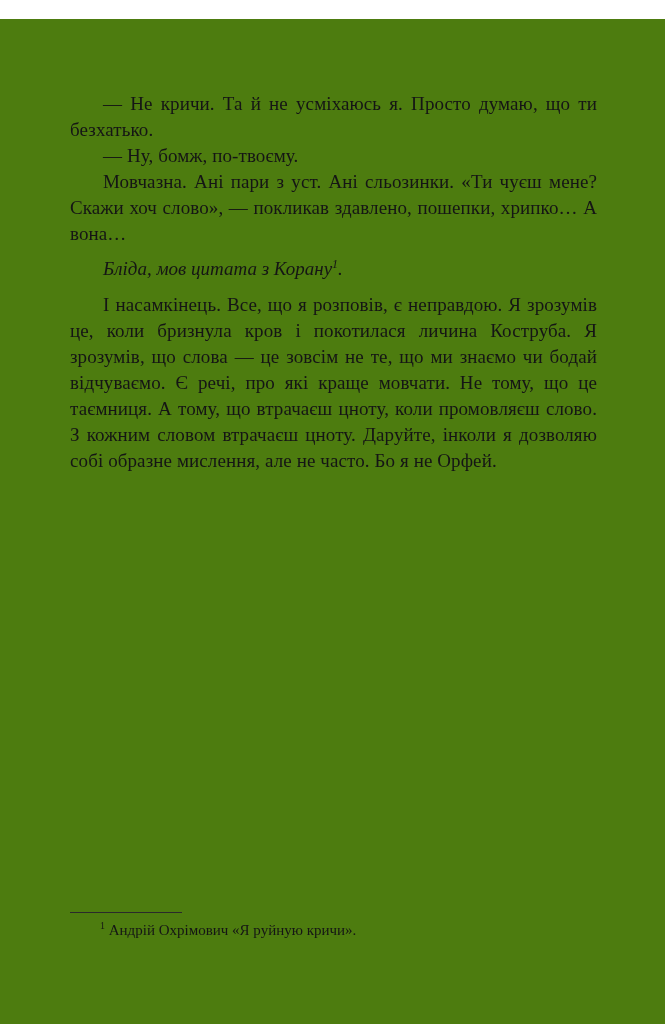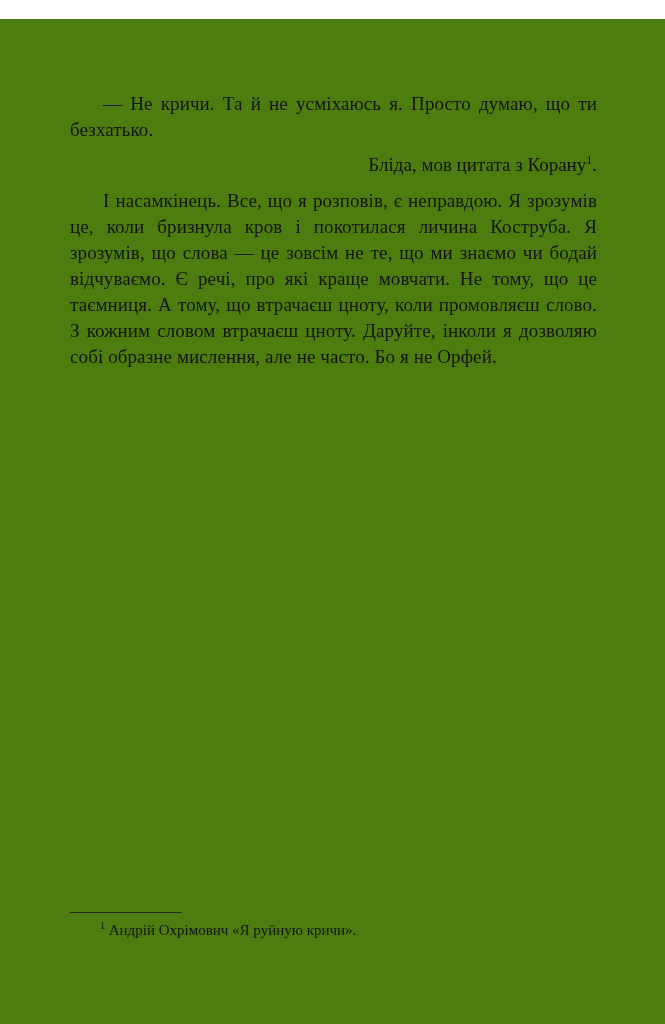--- a/index.html
+++ b/index.html
@@ -29,21 +29,21 @@
     line-height: 26px;
     text-indent: 33px;
     text-align: justify;
     letter-spacing: 0.1px;
   }
   p.quote-line {
     margin: 9px 0 10px 0;
     font-size: 19px;
     line-height: 26px;
     text-indent: 33px;
-    text-align: right;
+    font-style: italic;
   }
   sup.fn-ref {
     font-size: 12px;
     line-height: 0;
     vertical-align: super;
   }
   .footnote {
     position: absolute;
     left: 70px;
     right: 68px;
@@ -70,22 +70,24 @@
 </head>
 <body>
 
 <div class="page">
 
   <div class="text-block">
 
     <p class="para">— Не кричи. Та й не усміхаюсь я. Просто думаю, що ти безхатько.</p>
 
 
+    <p class="para">— Ну, бомж, по-твоєму.</p>
 
 
+    <p class="para">Мовчазна. Ані пари з уст. Ані сльозинки. «Ти чуєш мене? Скажи хоч слово», — покликав здавлено, пошепки, хрипко… А вона…</p>
 
     <p class="quote-line">
       <span>Бліда, мов цитата з Корану</span><sup class="fn-ref">1</sup><span>.</span>
     </p>
 
     <p class="para">І насамкінець. Все, що я розповів, є неправдою. Я зрозумів це, коли бризнула кров і покотилася личина Коструба. Я зрозумів, що слова — це зовсім не те, що ми знаємо чи бодай відчуваємо. Є речі, про які краще мовчати. Не тому, що це таємниця. А тому, що втрачаєш цноту, коли промовляєш слово. З кожним словом втрачаєш цноту. Даруйте, інколи я дозволяю собі образне мислення, але не часто. Бо я не Орфей.</p>
 
   </div>
 
   <div class="footnote">

